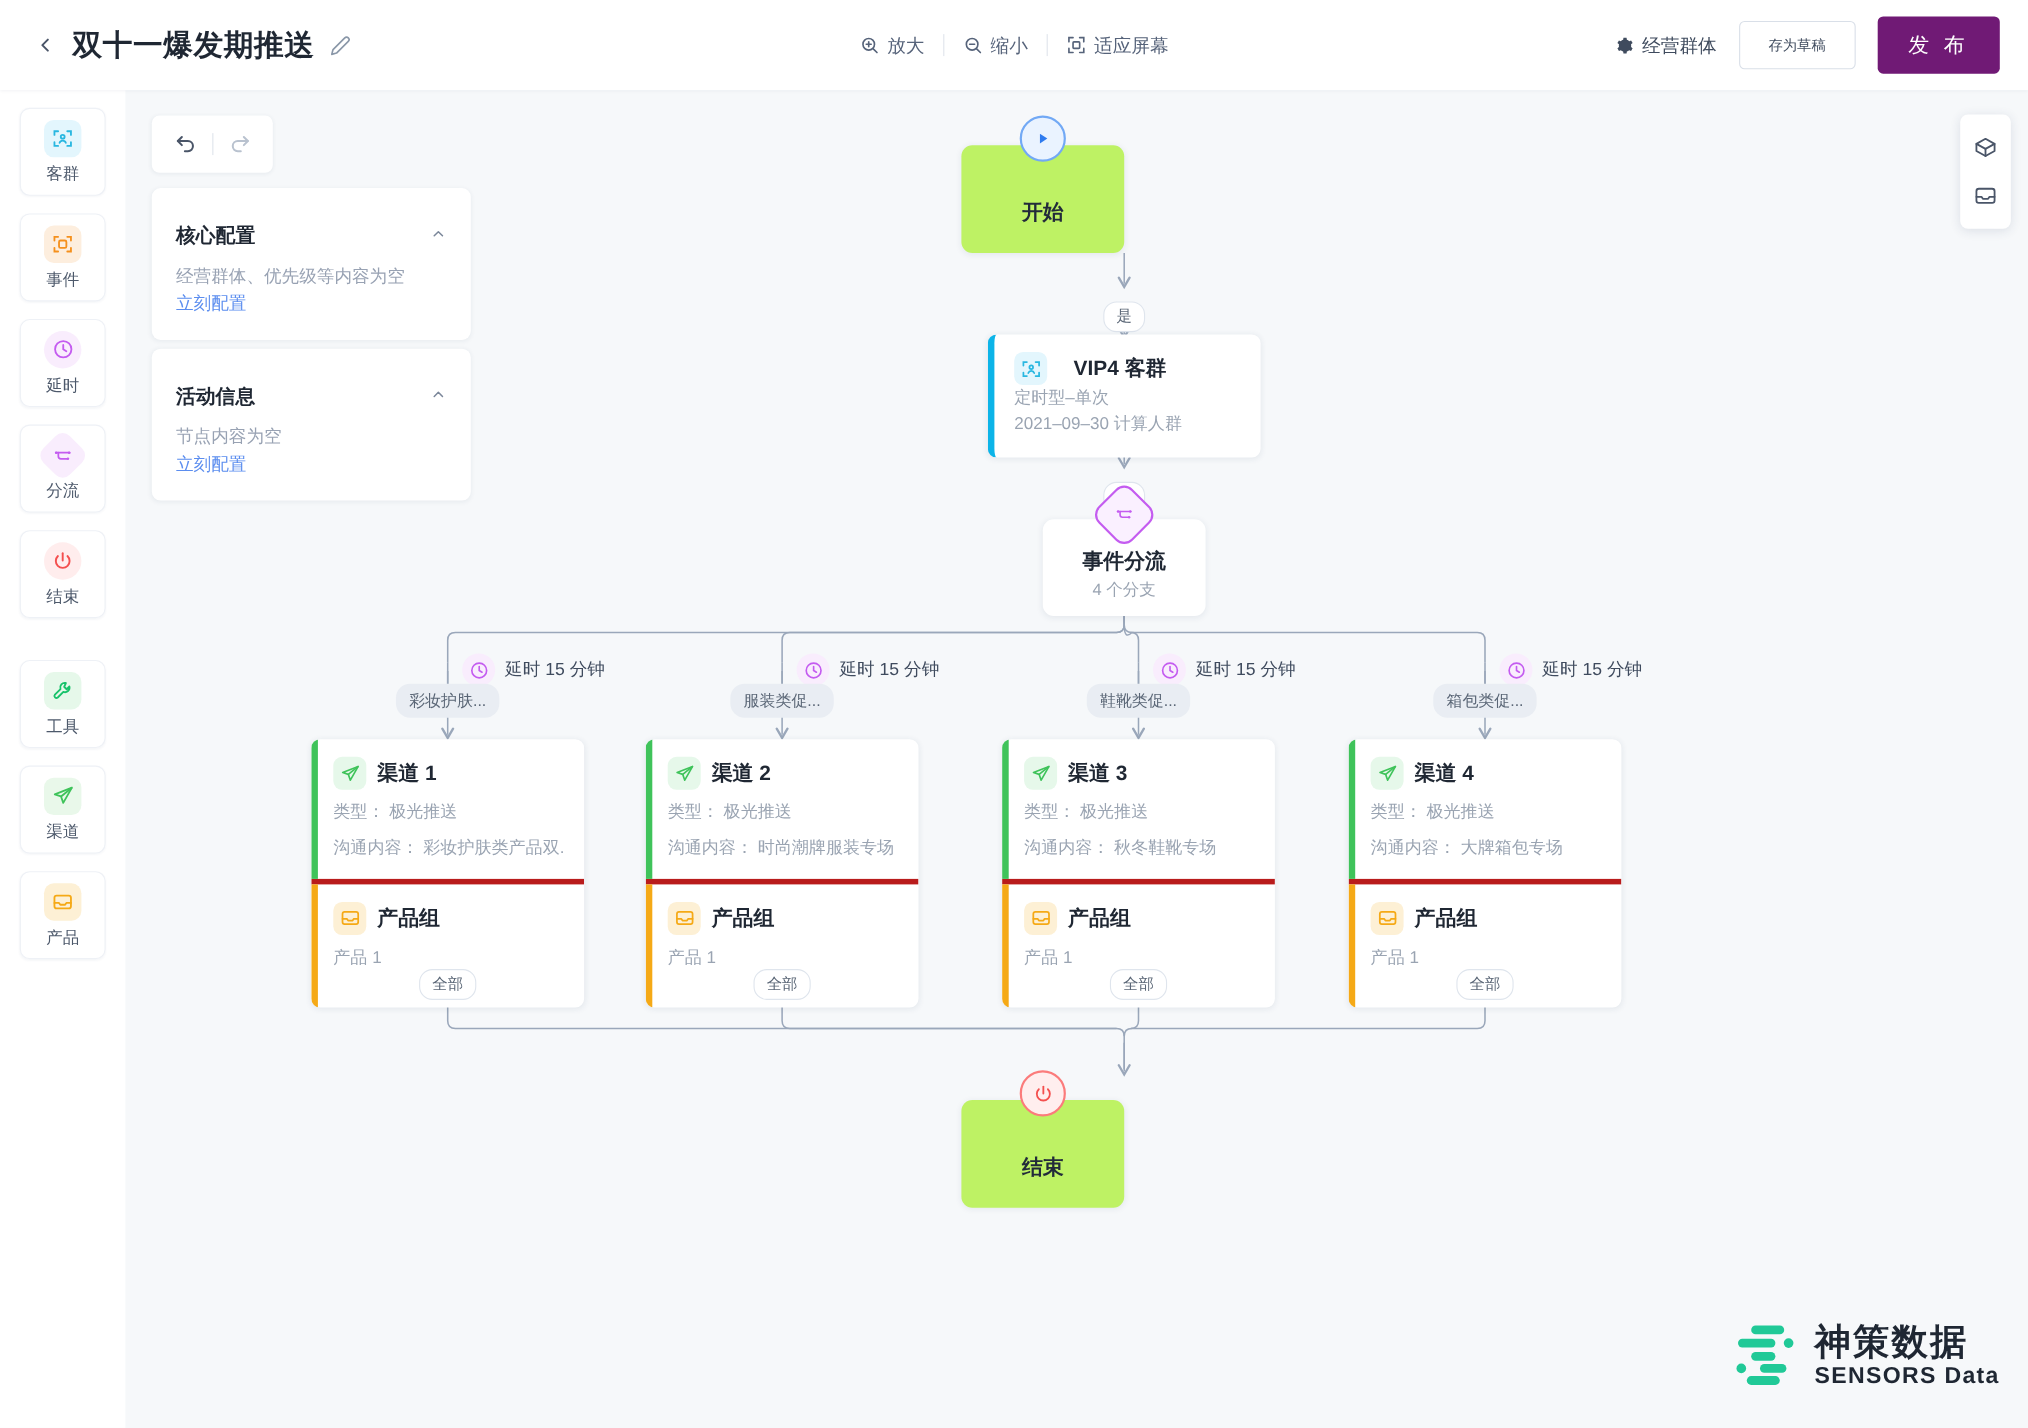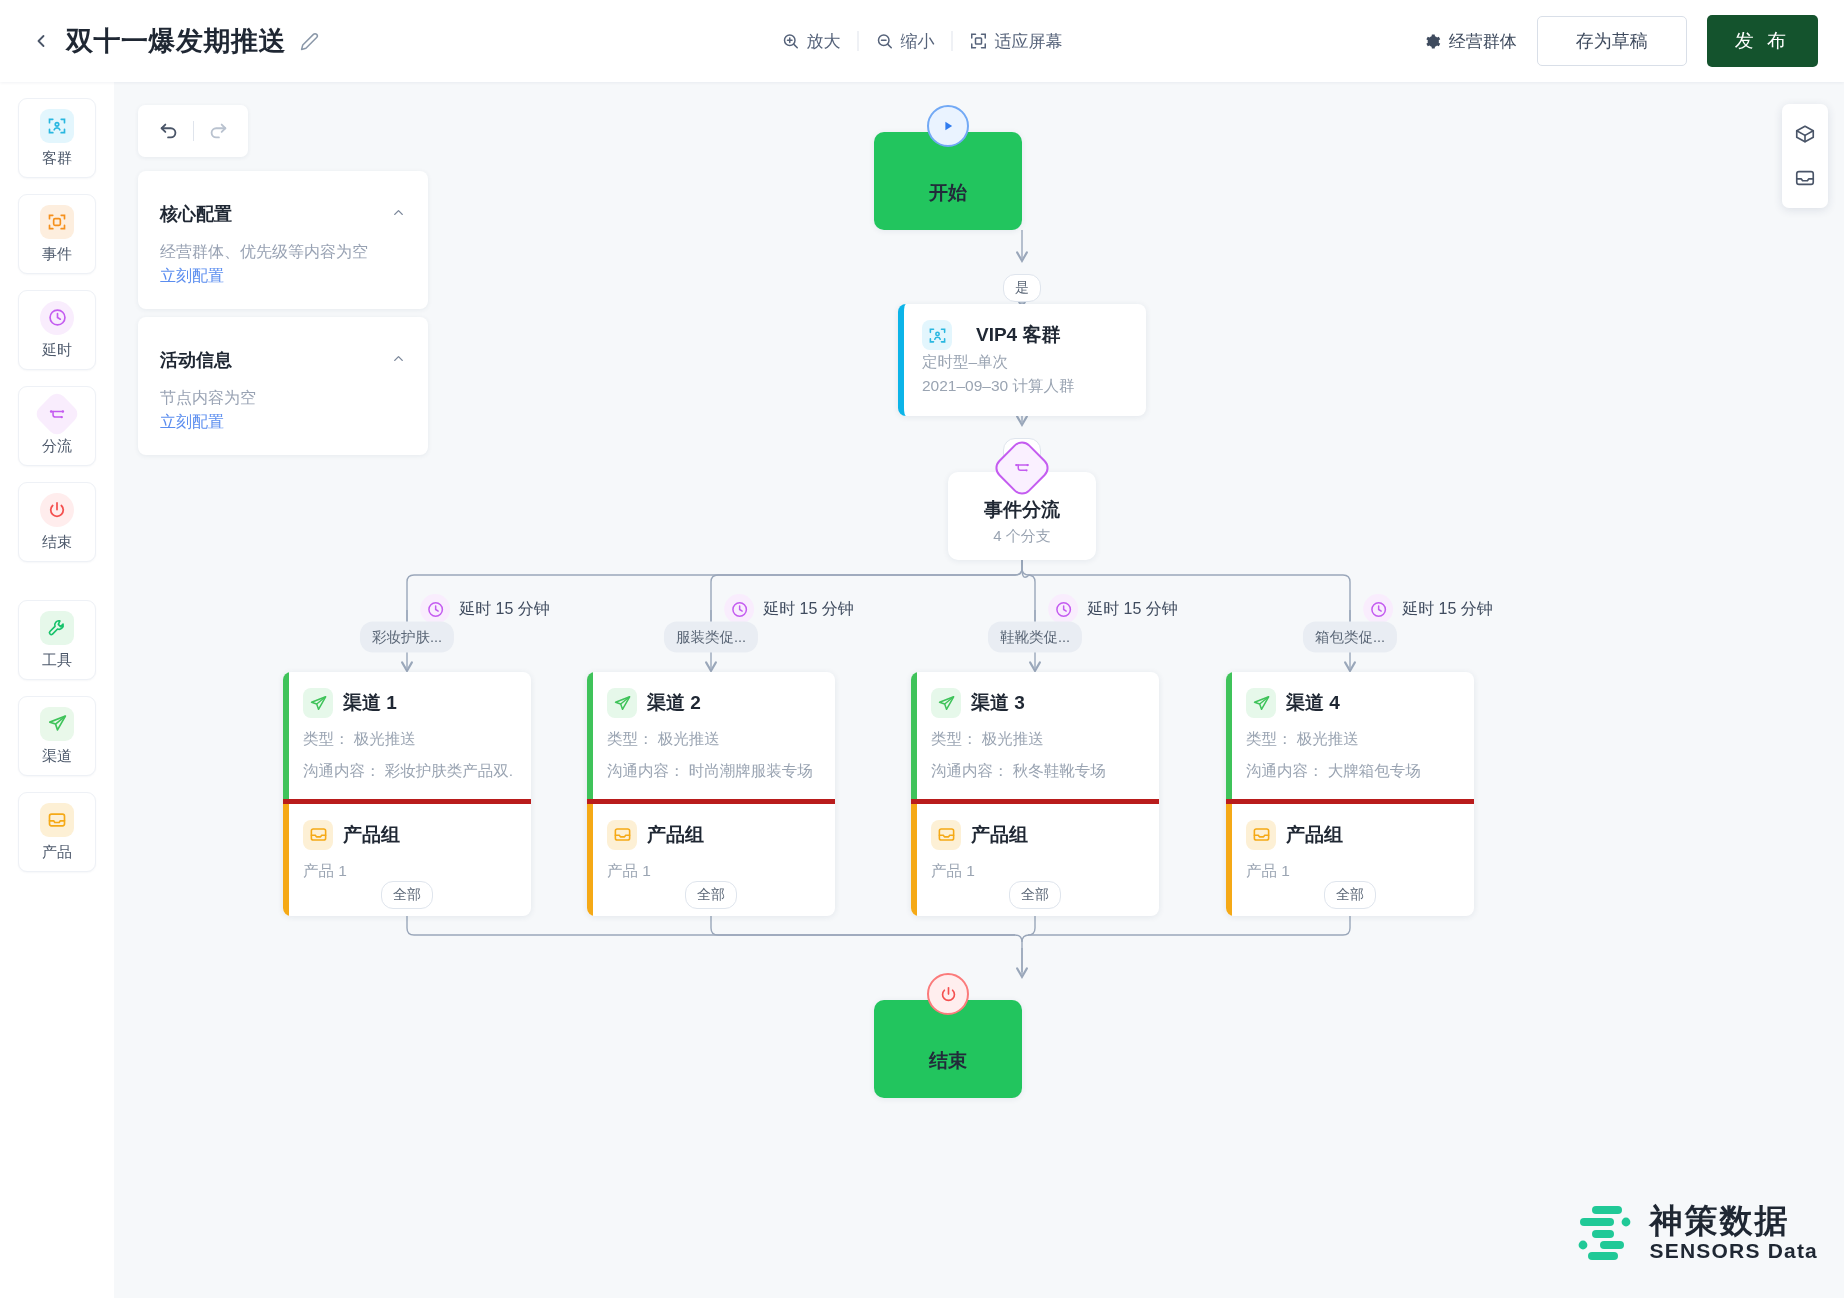--- a/index.html
+++ b/index.html
@@ -42,24 +42,24 @@
 
   .hdr-right {
     position: absolute; right: 26px; display: flex; align-items: center; gap: 20px;
   }
   .canvas-settings {
     display:flex; align-items:center; gap:8px;
     font-size:17px; color:#3f4b5e; cursor:pointer;
   }
   .btn-draft {
     background:#fff; border:1px solid #d9dfe8; border-radius:5px;
-    padding: 12px 38px; font-size:18px; color:#3f4b5e; cursor:pointer;font-family:Liberation Mono, monospace;
+    padding: 12px 26px; font-size:13px; color:#3f4b5e; cursor:pointer;font-family:Liberation Mono, monospace;
   }
   .btn-publish {
-    background:#14532d; border:none; border-radius:5px;
+    background:#701a75; border:none; border-radius:5px;
     padding: 13px 28px; font-size:19px; color:#fff; cursor:pointer;
     letter-spacing: 4px;
   }
 
   
   .rail {
     position: absolute; top: 82px; left: 0;
     width: 114px; height: 1216px;
     background:#fff;
     padding-top: 16px;
@@ -123,21 +123,21 @@
     width:1730px; height:1216px;
     background:#f6f8fa;
     overflow:hidden;
   }
   #edges { position:absolute; left:0; top:0; width:1730px; height:1216px; }
 
   .node { position:absolute; }
 
   
   .plain-node {
-    width: 148px; height: 98px; background:#22c55e; border-radius:10px;
+    width: 148px; height: 98px; background:#bef264; border-radius:10px;
     box-shadow: 0 1px 6px rgba(30,50,90,.08);
     display:flex; align-items:flex-end; justify-content:center;
     padding-bottom: 24px;
     cursor:pointer;
   }
   .plain-node .ttl { font-size:19px; font-weight:600; color:#222b3a; }
   .badge-circ {
     position:absolute; left:50%; transform:translateX(-50%); top:-27px;
     width:42px; height:42px; border-radius:50%;
     display:flex; align-items:center; justify-content:center;

